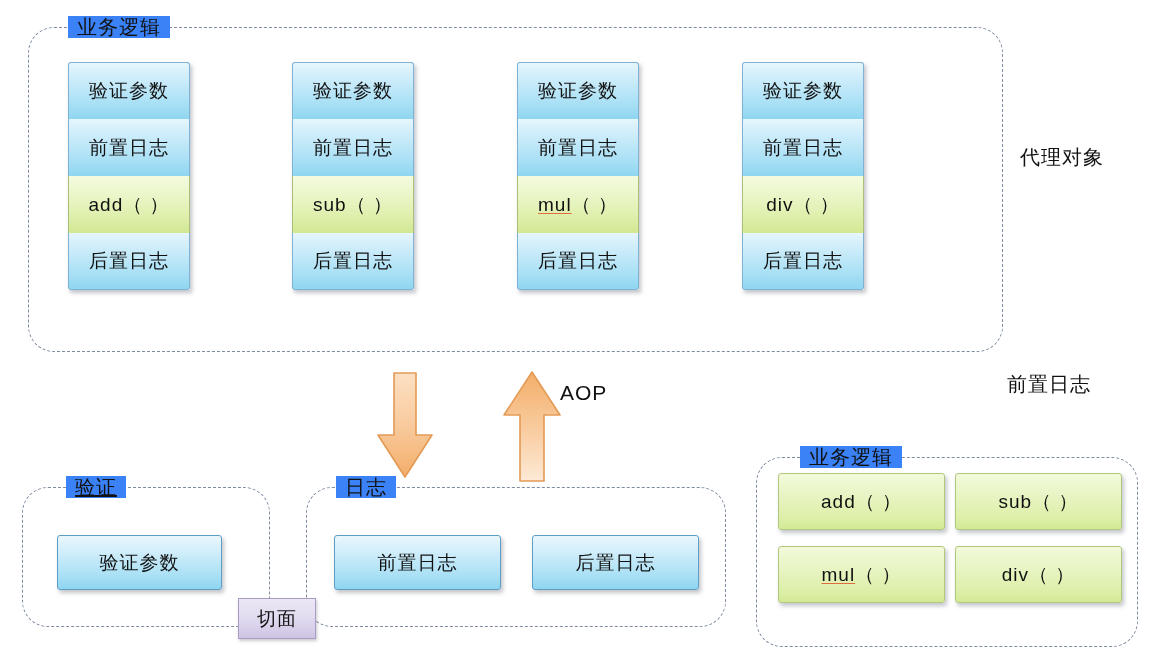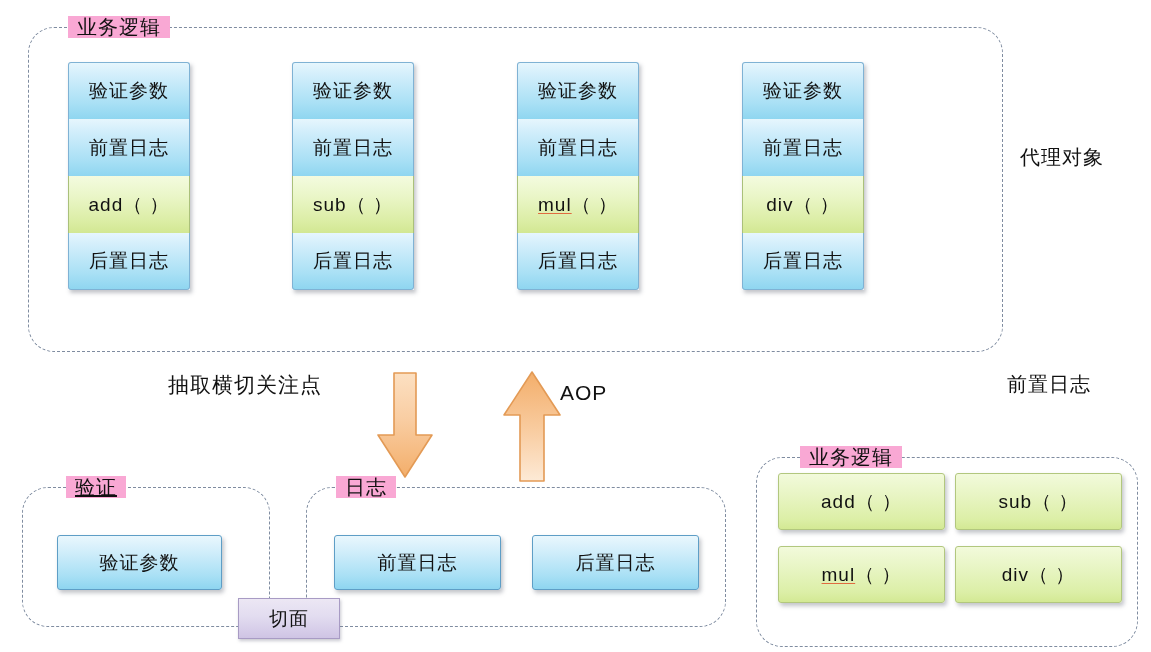--- a/index.html
+++ b/index.html
@@ -16,21 +16,21 @@
   
   .group{
     position:absolute;
     border:1.5px dashed #7f8ca0;
     border-radius:26px;
     box-sizing:border-box;
     background:transparent;
   }
   .group-label{
     position:absolute;
-    background:#f9a8d4;
+    background:#3b82f6;
     font-size:20px;
     line-height:22px;
     padding:0 9px;
     white-space:nowrap;
     font-weight:500;
     color:#111;
     letter-spacing:1px;
   }
   .outside-label{
     position:absolute;
@@ -171,21 +171,20 @@
     <div class="cell blue last">后置日志</div>
   </div>
 
   <div class="column" style="left:742px;top:62px;">
     <div class="cell blue first">验证参数</div>
     <div class="cell blue">前置日志</div>
     <div class="cell green">div（ ）</div>
     <div class="cell blue last">后置日志</div>
   </div>
 
-  <div class="flow-text" style="left:168px;top:373px;">抽取横切关注点</div>
 
   <div class="flow-text" style="left:560px;top:381px;">AOP</div>
 
   <div class="outside-label" style="left:1007px;top:373px;">前置日志</div>
 
   <svg class="arrow" style="left:374px;top:371px;" width="62" height="110" viewBox="0 0 62 110">
     <defs>
       <linearGradient id="gdown" x1="0" y1="0" x2="0" y2="1">
         <stop offset="0%" stop-color="#fce0c2"></stop>
         <stop offset="45%" stop-color="#f9cda2"></stop>
@@ -211,21 +210,21 @@
 
   <div class="box blue" style="left:57px;top:535px;width:165px;height:55px;">验证参数</div>
 
   <div class="group" style="left:306px;top:487px;width:420px;height:140px;"></div>
   <div class="group-label" style="left:336px;top:476px;text-align:right;">日志</div>
 
   <div class="box blue" style="left:334px;top:535px;width:167px;height:55px;">前置日志</div>
 
   <div class="box blue" style="left:532px;top:535px;width:167px;height:55px;">后置日志</div>
 
-  <div class="tag-box" style="left:238px;top:598px;width:102px;height:41px;">切面</div>
+  <div class="tag-box" style="left:238px;top:598px;width:78px;height:41px;">切面</div>
 
   <div class="group" style="left:756px;top:457px;width:382px;height:190px;"></div>
   <div class="group-label" style="left:800px;top:446px;">业务逻辑</div>
 
   <div class="box green" style="left:778px;top:473px;width:167px;height:57px;">add（ ）</div>
 
   <div class="box green" style="left:955px;top:473px;width:167px;height:57px;">sub（ ）</div>
 
   <div class="box green" style="left:778px;top:546px;width:167px;height:57px;">
     <span class="uline">mul</span>

